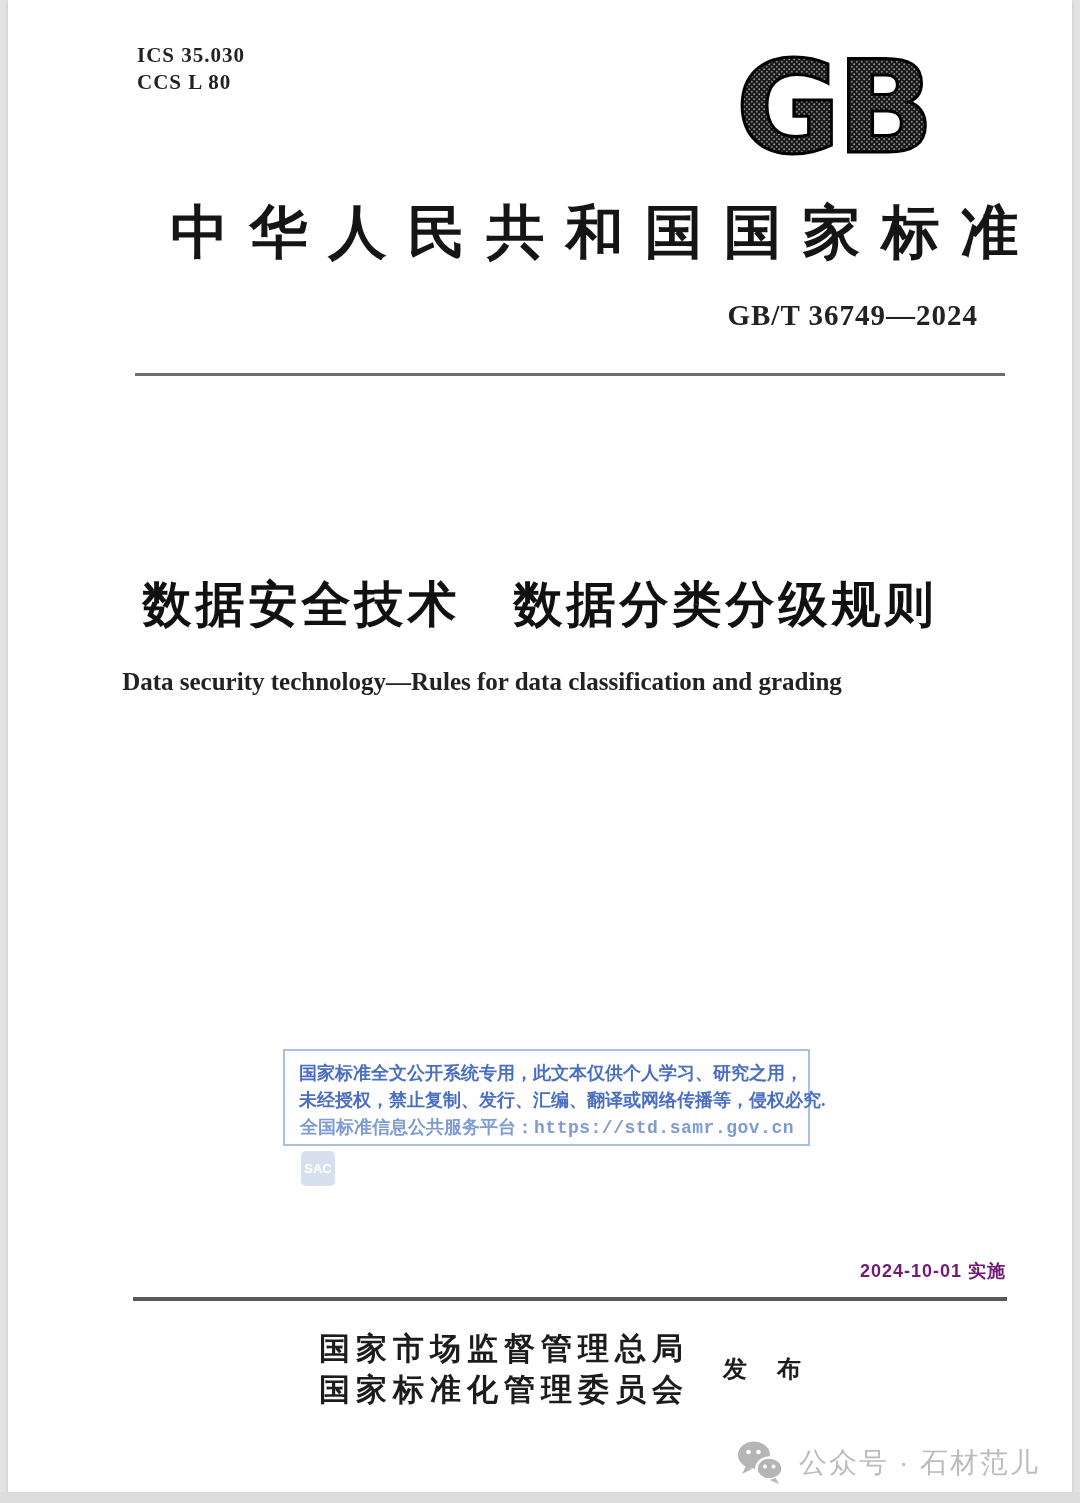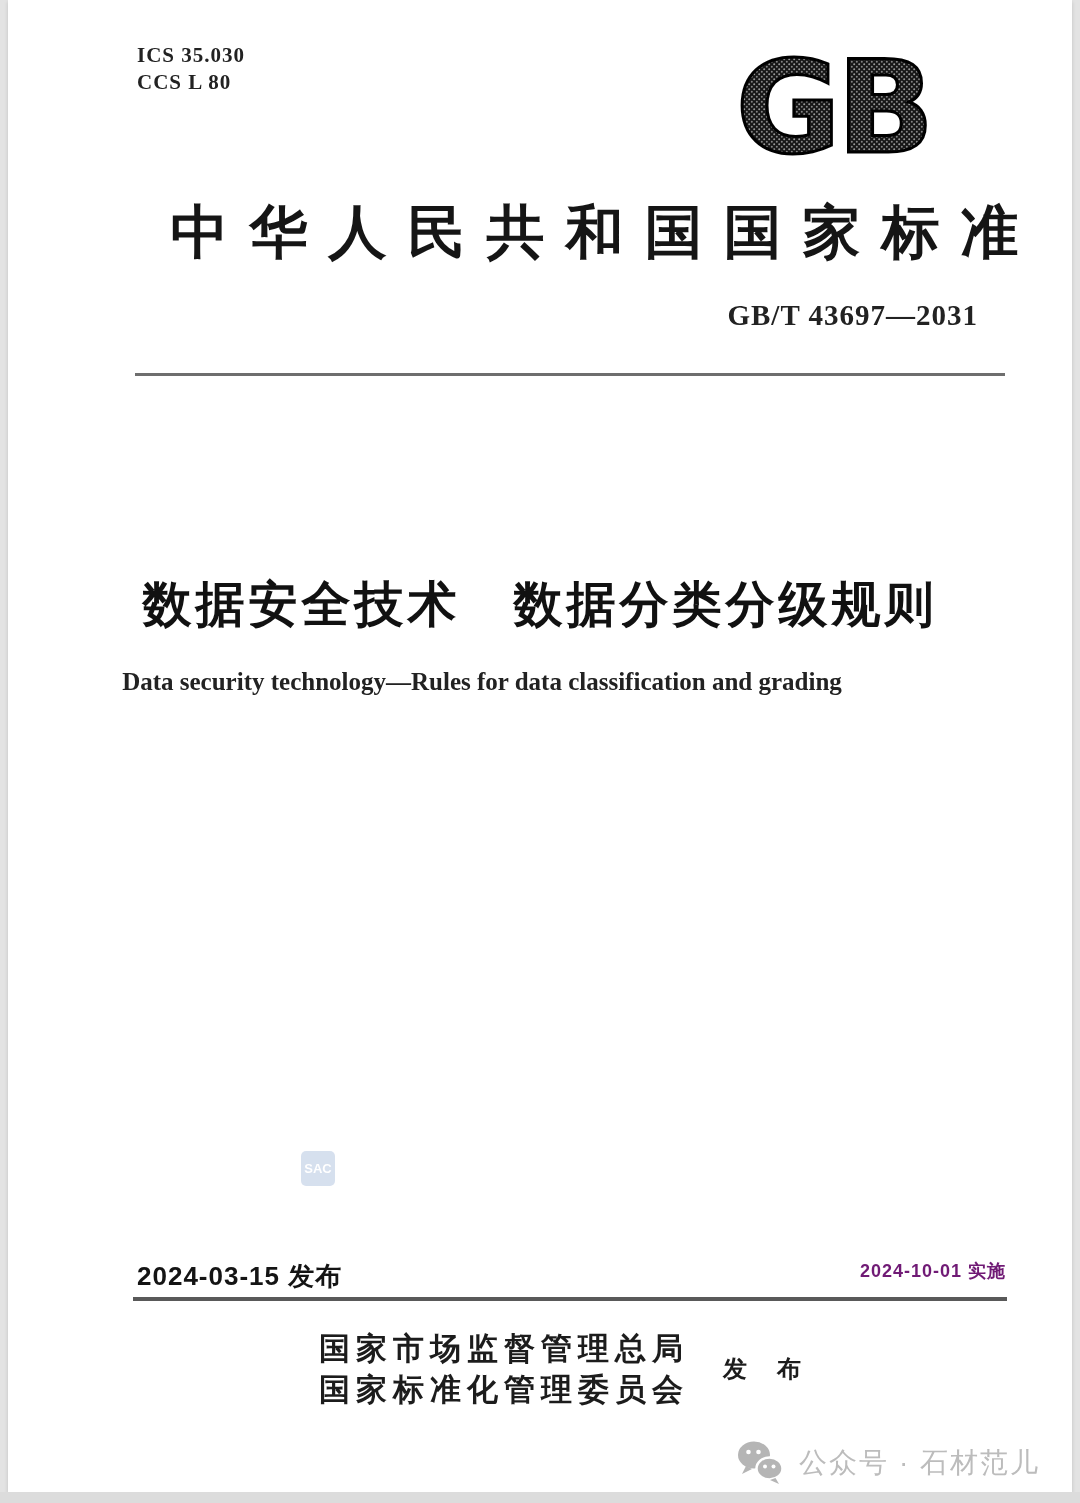--- a/index.html
+++ b/index.html
@@ -85,31 +85,37 @@
         <rect width="5" height="5" fill="#161616"></rect>
         <circle cx="1.2" cy="1.2" r="1" fill="#9a9a9a"></circle>
         <circle cx="3.8" cy="3.8" r="1" fill="#858585"></circle>
       </pattern>
     </defs>
     <text x="100" y="104" text-anchor="middle" font-family="'DejaVu Sans',sans-serif" font-size="128" font-weight="bold" letter-spacing="-4" fill="url(#gbtex)" stroke="#000" stroke-width="3">GB</text>
   </svg>
 
   <div class="std-name">中华人民共和国国家标准</div>
 
-  <div class="std-number">GB/T 43697—2031</div>
+  <div class="std-number">GB/T 36749—2024</div>
 
   <div class="rule-top"></div>
 
   <div class="title-cn">数据安全技术　数据分类分级规则</div>
   <div class="title-en">Data security technology—Rules for data classification and grading</div>
 
+  <div class="notice-box">
+    <div class="notice-l1">国家标准全文公开系统专用，此文本仅供个人学习、研究之用，</div>
+    <div class="notice-l2">未经授权，禁止复制、发行、汇编、翻译或网络传播等，侵权必究.</div>
+    <div class="notice-l3">
+      <span>全国标准信息公共服务平台：</span><span class="notice-url">https://std.samr.gov.cn</span>
+    </div>
+  </div>
 
   <div class="sac-badge">SAC</div>
 
-  <div class="date-left">2024-03-15 发布</div>
   <div class="date-right">2024-10-01 实施</div>
 
   <div class="rule-bottom"></div>
 
   <div class="publisher">
     <div class="pub-lines">
       <div>国家市场监督管理总局</div>
       <div>国家标准化管理委员会</div>
     </div>
     <div class="pub-issue">发 布</div>

